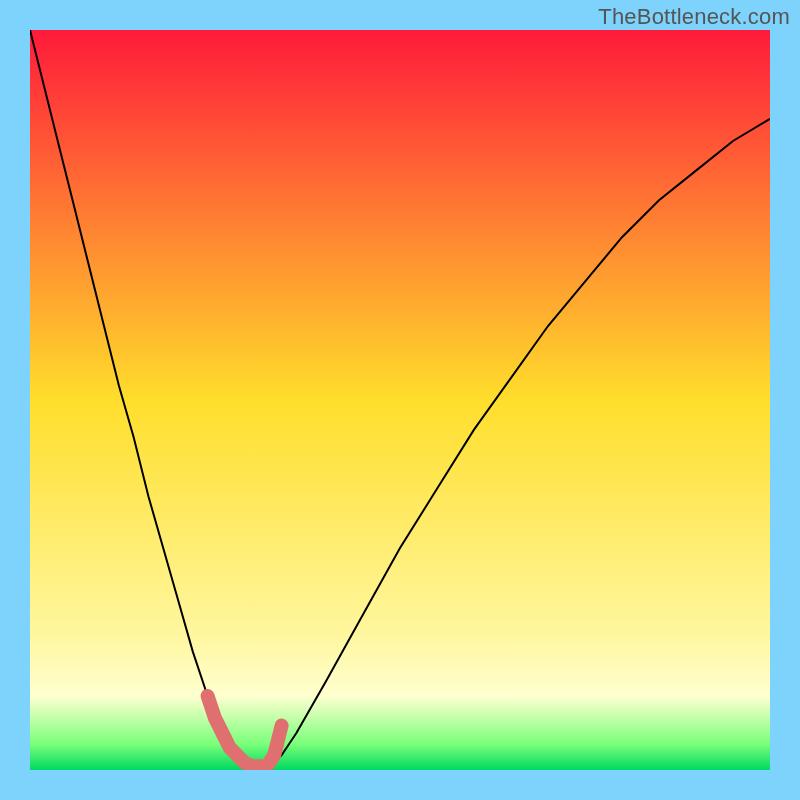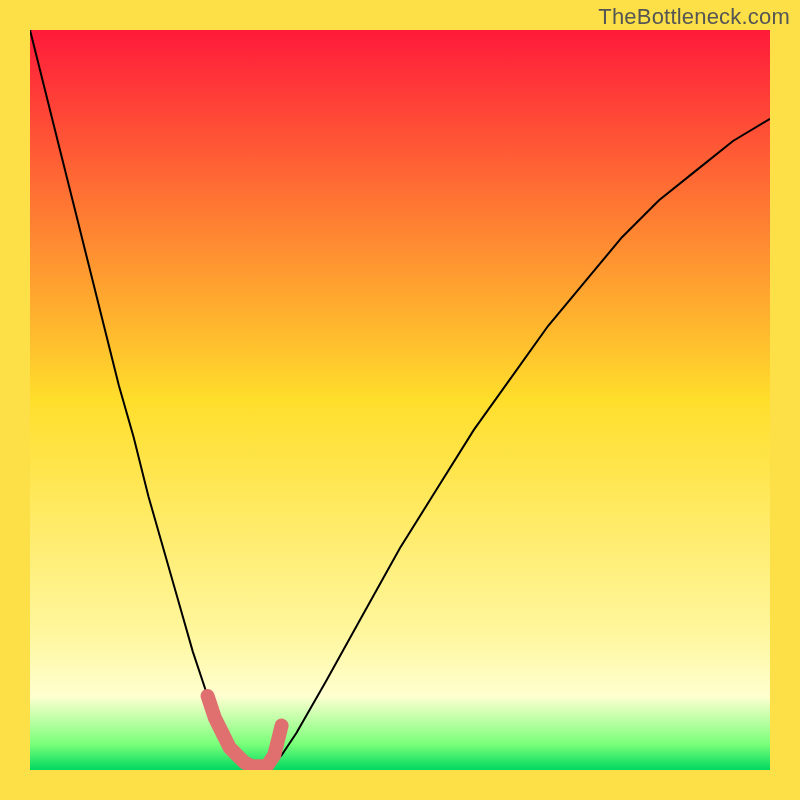--- a/index.html
+++ b/index.html
@@ -8,21 +8,21 @@
     width: 800px;
     height: 800px;
     background: #000;
     font-family: Arial, Helvetica, sans-serif;
     overflow: hidden;
   }
   .outer {
     position: relative;
     width: 800px;
     height: 800px;
-    background: #fde047;
+    background: #7dd3fc;
     text-align: center;
   }
   .watermark {
     position: absolute;
     top: 4px;
     right: 10px;
     color: #555;
     font-size: 22px;
     font-weight: 500;
     letter-spacing: 0.2px;

